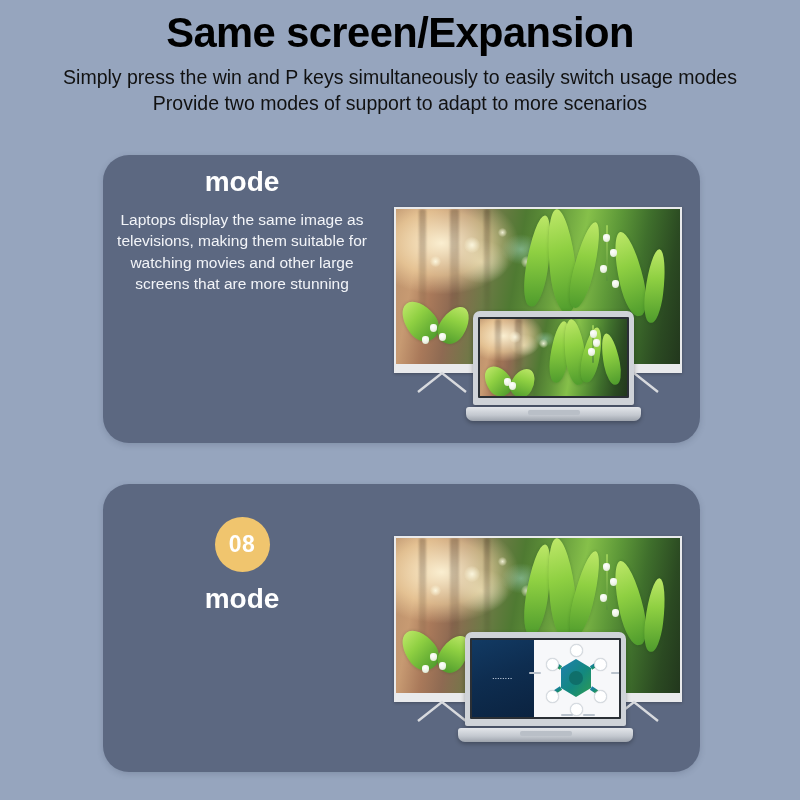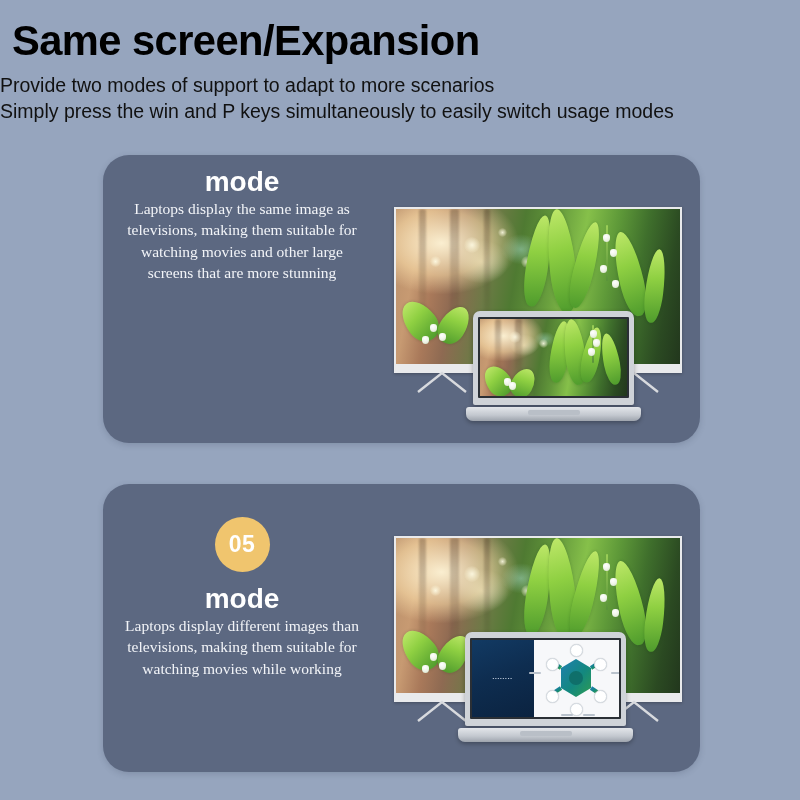--- a/index.html
+++ b/index.html
@@ -10,22 +10,22 @@
     width: 800px;
     height: 800px;
     background: #96a5be;
     font-family: "Liberation Sans", sans-serif;
     overflow: hidden;
     position: relative;
   }
 
   
   .header {
-    padding-top: 16px;
-    text-align: left;
+    padding-top: 8px;
+    text-align: center;
   }
   .page-title {
     font-size: 43px;
     font-weight: bold;
     color: #000000;
     letter-spacing: -0.6px;
     line-height: 1.12;
     margin: 0;
     transform: scaleX(0.97);
   }
@@ -83,26 +83,25 @@
   .mode-title {
     margin-top: 10px;
     font-size: 28px;
     font-weight: bold;
     color: #ffffff;
     line-height: 1.18;
     padding: 0 24px;
   }
 
   .mode-desc {
-    margin-top: 0;
+    margin-top: 11px;
     font-size: 15.5px;
     color: #f2f4f8;
     line-height: 1.38;
     padding: 0 14px;
-    font-family: Liberation Serif, serif;
   }
 
   
   .scene {
     position: absolute;
     right: 10px;
     top: 0;
     width: 310px;
     height: 100%;
   }
@@ -296,22 +295,22 @@
     background: #b9c2cc;
     border-radius: 1px;
   }
 </style>
 </head>
 <body>
 
 <div class="header">
   <h1 class="page-title">Same screen/Expansion</h1>
   <div class="subtitle-block">
+    <div class="subtitle-line">Simply press the win and P keys simultaneously to easily switch usage modes</div>
     <div class="subtitle-line">Provide two modes of support to adapt to more scenarios</div>
-    <div class="subtitle-line">Simply press the win and P keys simultaneously to easily switch usage modes</div>
   </div>
 </div>
 
 <div class="card card-1">
 
   <div class="card-left">
     <div class="mode-title">
       <div>mode</div>
     </div>
     <div class="mode-desc">Laptops display the same image as televisions, making them suitable for watching movies and other large screens that are more stunning</div>
@@ -390,26 +389,25 @@
         <div class="trackpad"></div>
       </div>
     </div>
   </div>
 </div>
 
 <div class="card card-2">
 
   <div class="card-left">
     <div class="badge">
-      <span class="badge-num">05</span>
+      <span class="badge-num">08</span>
     </div>
     <div class="mode-title">
       <div>mode</div>
     </div>
-    <div class="mode-desc">Laptops display different images than televisions, making them suitable for watching movies while working</div>
   </div>
 
   <div class="scene">
 
     <div class="tv">
       <div class="tv-frame">
         <div class="tv-screen">
           <div class="wallpaper">
             <div class="trunk" style="left:8%;  width:7px;"></div>
             <div class="trunk" style="left:19%; width:9px;"></div>

